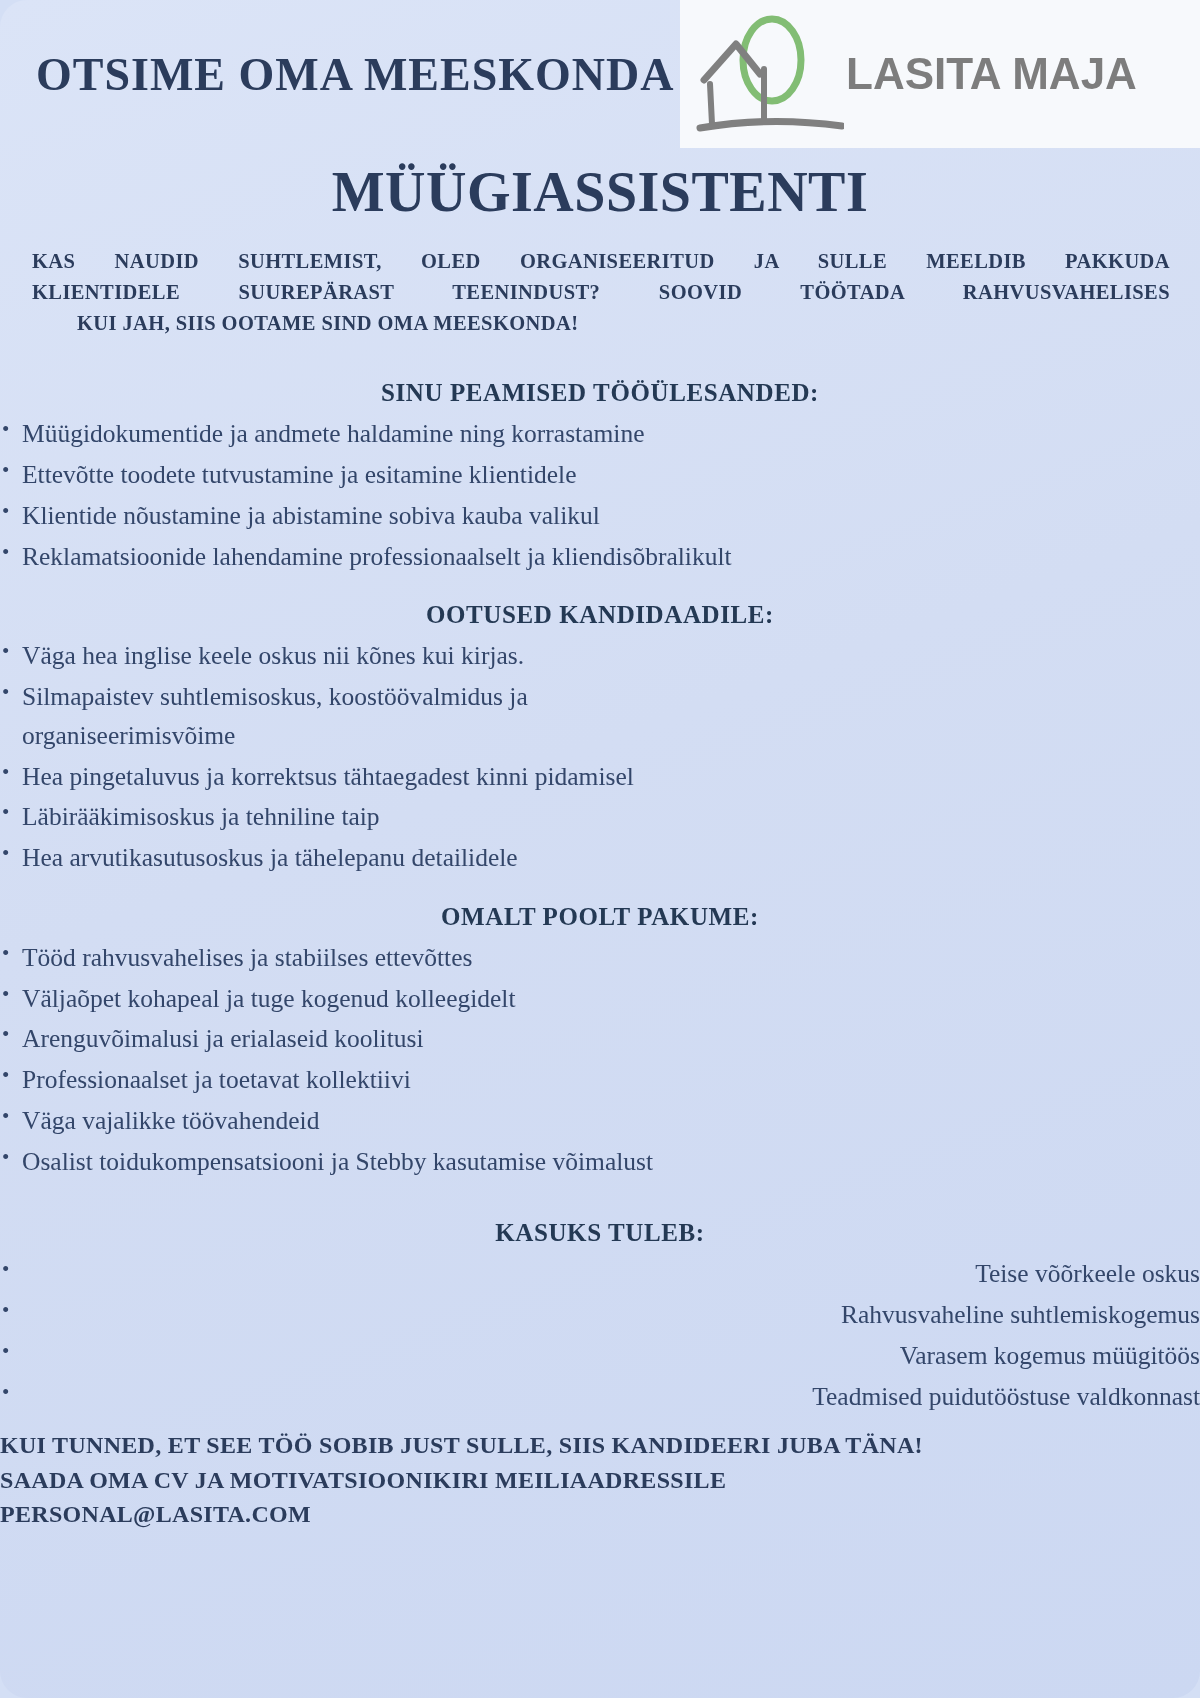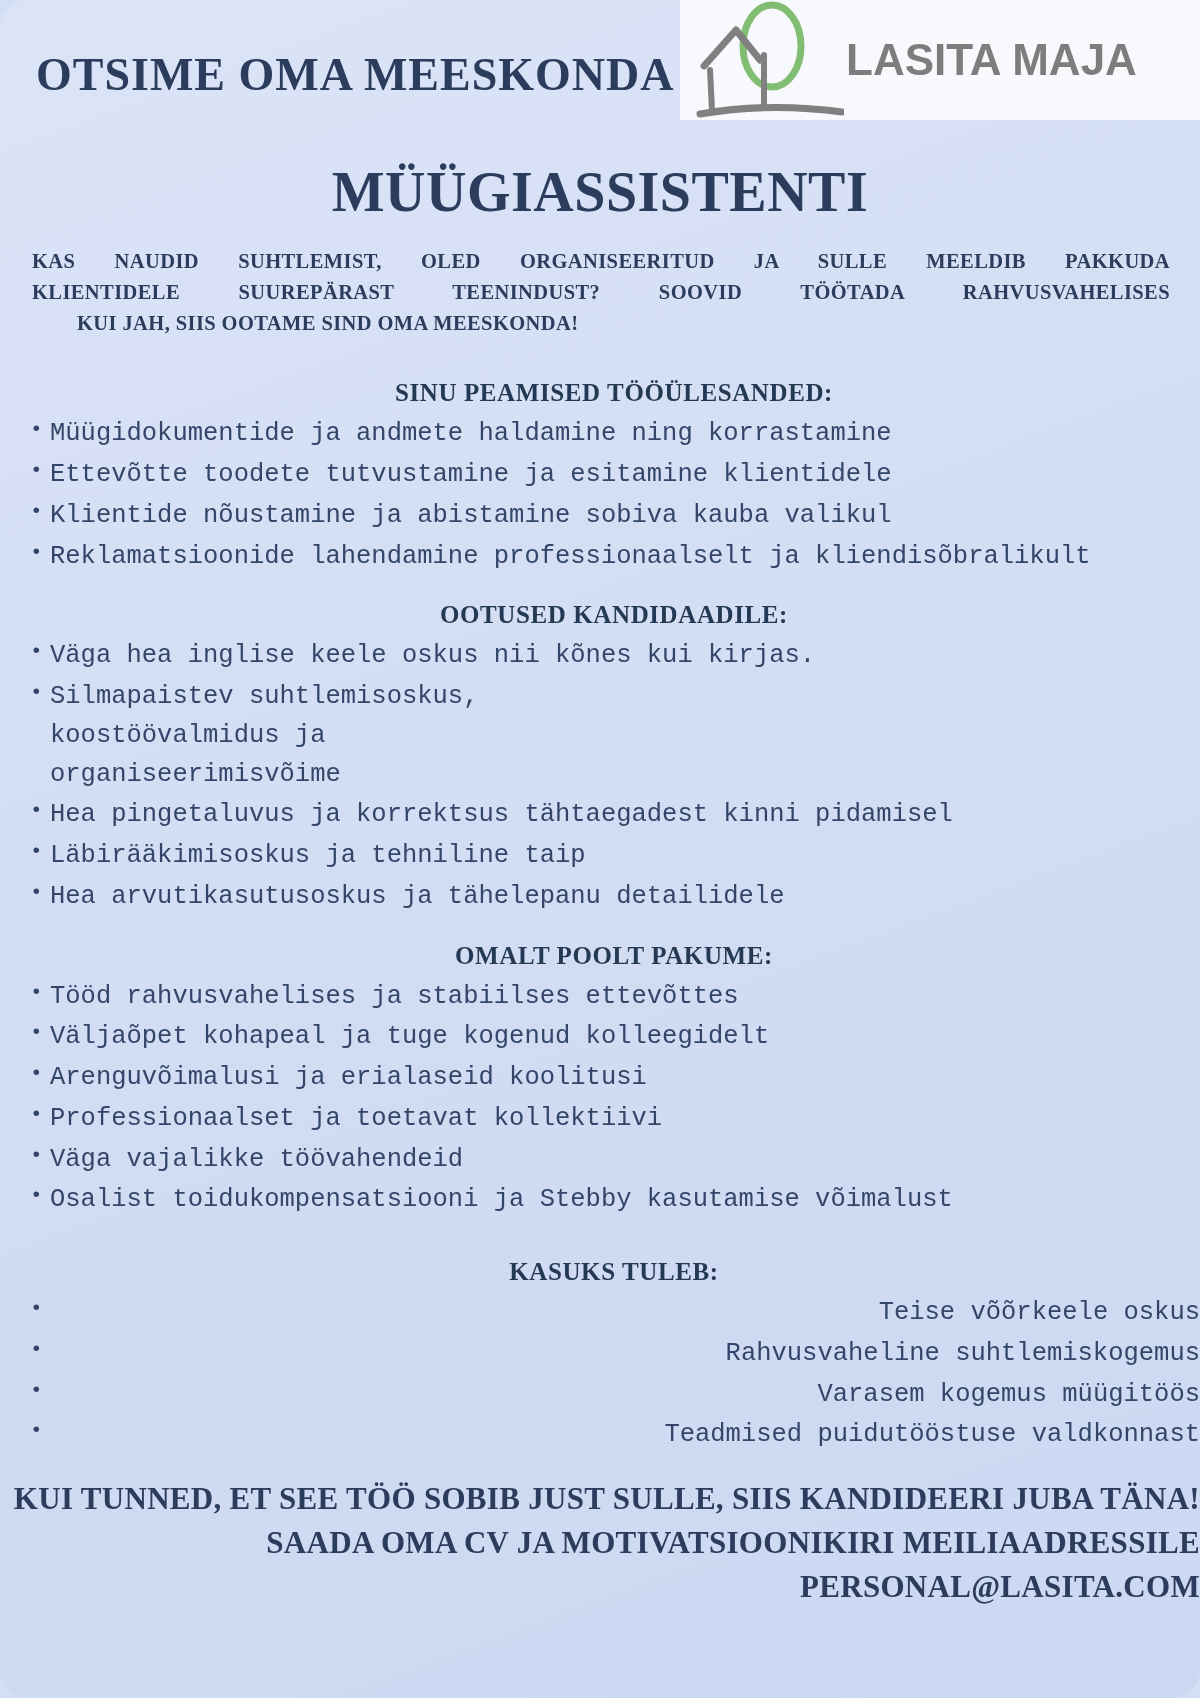--- a/index.html
+++ b/index.html
@@ -39,21 +39,21 @@
     color: #2b3c5c;
     white-space: nowrap;
     transform: scaleX(1.0);
     transform-origin: left center;
   }
   .logo-box {
     position: absolute;
     right: 0;
     top: 0;
     width: 520px;
-    height: 120px;
+    height: 148px;
     background: #f7f9fc;
     display: flex;
     align-items: center;
   }
   .logo-mark {
     margin-left: 14px;
     flex: 0 0 auto;
   }
   .logo-text {
     font-family: "Liberation Sans", sans-serif;
@@ -93,39 +93,38 @@
   }
   .intro .lastline {
     text-align: left;
     padding-left: 6px;
     margin-left: 39px;
   }
 
   
   .section {
     margin-top: 26px;
-    padding-left: 28px;
   }
   .section-title {
     text-align: center;
     font-family: "Liberation Serif", serif;
     font-weight: bold;
     font-size: 25px;
     color: #243954;
     letter-spacing: 0.6px;
     margin-bottom: 8px;
   }
   ul.bullets {
     list-style: none;
     margin: 0;
     padding: 0;
   }
   ul.bullets li {
     position: relative;
-    font-family: Liberation Mono, monospace;
+    font-family: Liberation Serif, serif;
     font-size: 25.5px;
     line-height: 1.52;
     color: #33466a;
     padding-left: 22px;
     margin: 0 0 2px 0;
   }
   ul.bullets li::before {
     content: "\2022";
     position: absolute;
     left: 2px;
@@ -137,25 +136,25 @@
   .indent-b { margin-left: 78px; }
   .indent-c { margin-left: 78px; }
   .indent-d { margin-left: 88px; text-align: right; }
 
   .gap-1 { margin-top: 40px; }
   .gap-2 { margin-top: 25px; }
   .gap-3 { margin-top: 38px; }
 
   
   .footer {
-    margin-top: 22px;
-    text-align: right;
-    font-family: "Liberation Serif", serif;
-    font-weight: bold;
-    font-size: 31px;
+    margin-top: 12px;
+    text-align: left;
+    font-family: "Liberation Serif", serif;
+    font-weight: bold;
+    font-size: 24px;
     line-height: 1.42;
     color: #2b3c5c;
     letter-spacing: 0.3px;
   }
 </style>
 </head>
 <body>
 
 <div class="poster">
 

